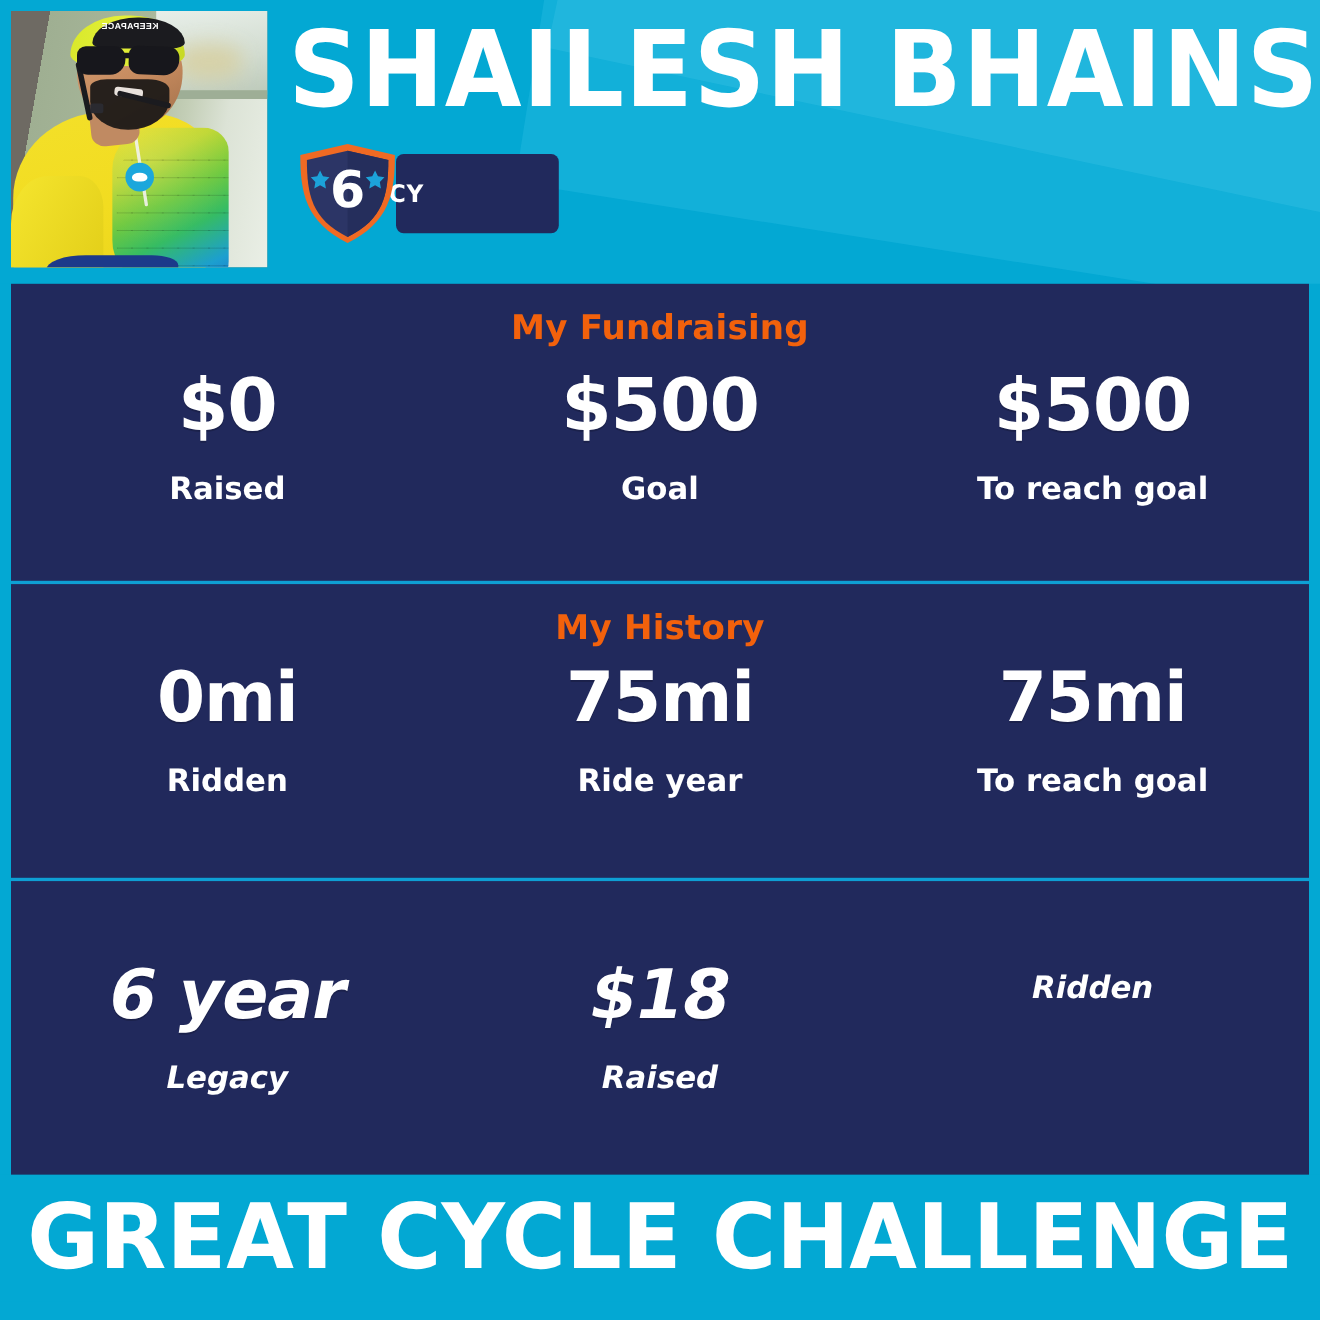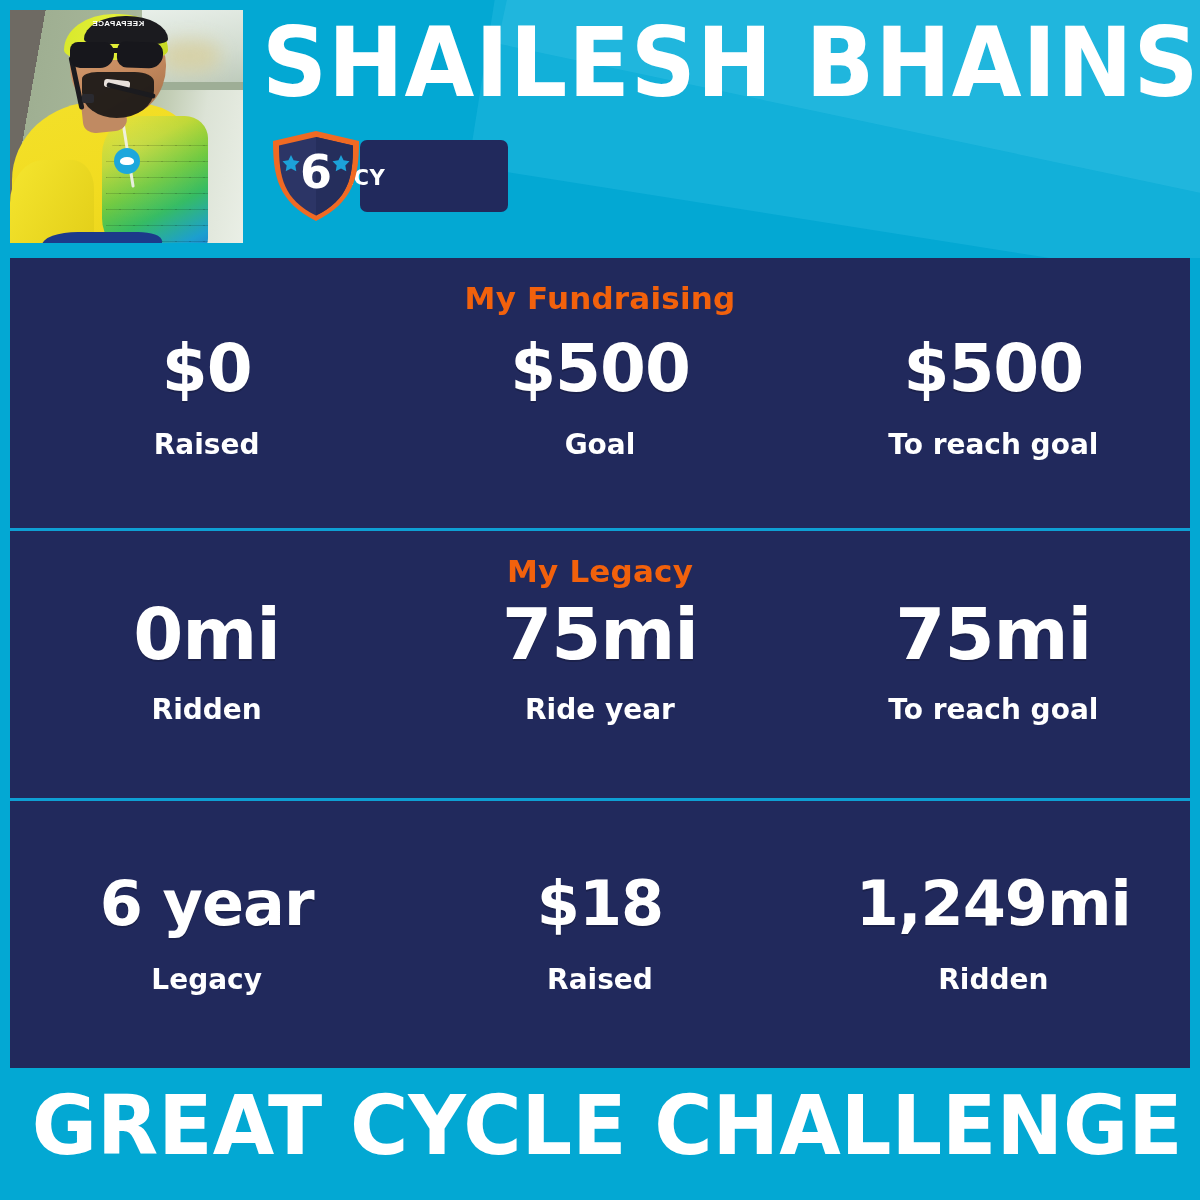--- a/index.html
+++ b/index.html
@@ -257,30 +257,30 @@
   }
   .stat-label {
     color:#fff;
     font-family:"DejaVu Sans", sans-serif;
     font-weight:bold;
     font-size:28px;
     line-height:34px;
     margin-top:18px;
     white-space:nowrap;
   }
-  .section.riding .stat-value { font-size:72px; }
+  .section.riding .stat-value { font-size:63px; }
   .section.history .stat-value { font-size:62px; }
   .section.riding .cols { top:62px; }
-  .section.history .cols { top:62px; }
+  .section.history .cols { top:62px;font-style:italic; }
 
   
   .footer {
     position:absolute; left:0; top:1068px; width:1200px; height:115px;
     background:#03A8D3;
-    display:flex; align-items:center; justify-content:flex-end;
+    display:flex; align-items:center; justify-content:center;
   }
   .footer-text {
     color:#fff;
     font-family:"DejaVu Sans", sans-serif;
     font-weight:bold;
     font-size:82px;
     line-height:1;
     letter-spacing:0px;
     transform:scaleX(.97);
     white-space:nowrap;
@@ -359,21 +359,21 @@
           <div class="stat-label">Goal</div>
         </div>
         <div class="col">
           <div class="stat-value">$500</div>
           <div class="stat-label">To reach goal</div>
         </div>
       </div>
     </div>
 
     <div class="section riding">
-      <div class="sec-title">My Legacy</div>
+      <div class="sec-title">My History</div>
       <div class="cols">
         <div class="col">
           <div class="stat-value">0mi</div>
           <div class="stat-label">Ridden</div>
         </div>
         <div class="col">
           <div class="stat-value">75mi</div>
           <div class="stat-label">Ride year</div>
         </div>
         <div class="col">
@@ -387,21 +387,20 @@
       <div class="cols">
         <div class="col">
           <div class="stat-value">6 year</div>
           <div class="stat-label">Legacy</div>
         </div>
         <div class="col">
           <div class="stat-value">$18</div>
           <div class="stat-label">Raised</div>
         </div>
         <div class="col">
-          <div class="stat-value">1,249mi</div>
           <div class="stat-label">Ridden</div>
         </div>
       </div>
     </div>
 
   </div>
 
   <div class="footer">
     <div class="footer-text">GREAT CYCLE CHALLENGE</div>
   </div>

